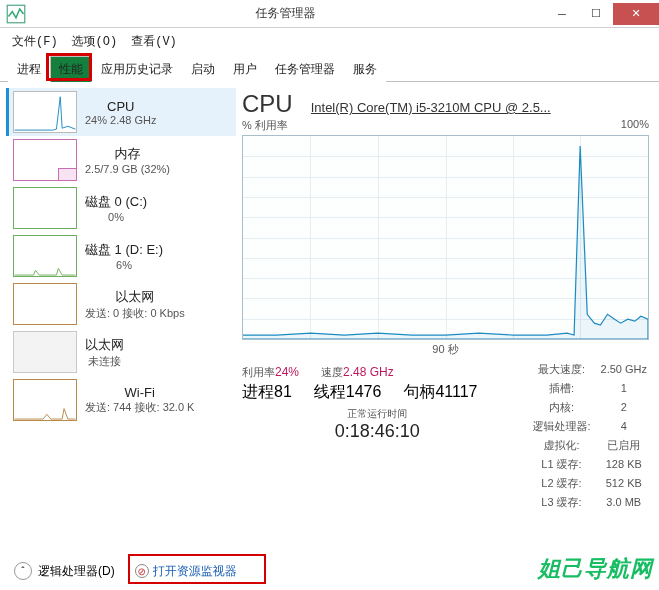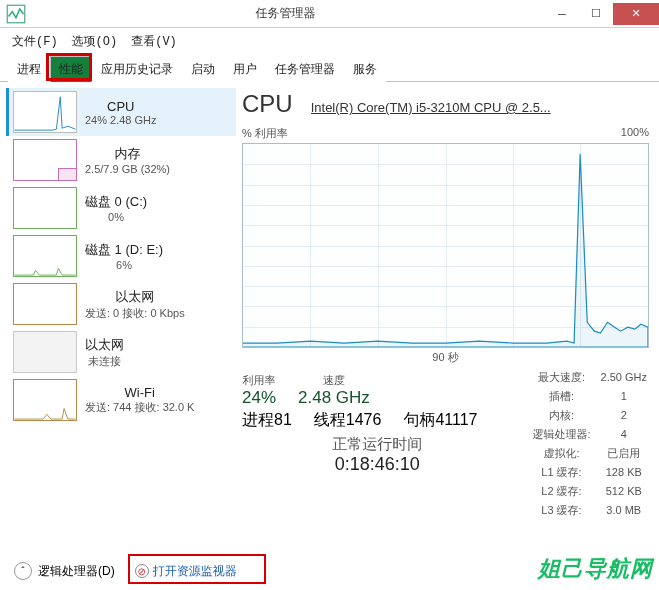--- a/index.html
+++ b/index.html
@@ -28,36 +28,36 @@
 .thumb { width: 64px; height: 42px; border: 1px solid #bcbcbc; background: #fff; position: relative; flex-shrink: 0; }
 .thumb svg { position: absolute; top:0; left:0; width:100%; height:100%; }
 .pitem .labels { display: flex; flex-direction: column; font-size: 12px; color: #222; }
 .pitem .labels .name { font-size: 13px; }
 .pitem .labels .sub { color: #555; font-size: 11px; }
 
 .main { flex: 1; padding: 8px 10px 4px 6px; }
 .main .hdr { display: flex; align-items: baseline; gap: 18px; }
 .main .hdr .big { font-size: 24px; color: #333; }
 .main .hdr .desc { font-size: 13px; color: #333; white-space: nowrap; overflow: hidden; text-decoration: underline; }
-.chartbox { margin-top: 8px; }
+.chartbox { margin-top: 0; }
 .chartbox .toprow { display: flex; justify-content: space-between; font-size: 11px; color: #555; }
 .chartbox .graph { border: 1px solid #a8bfc9; height: 205px; margin-top: 2px; position: relative; background: #fdfefe; }
 .chartbox .graph .grid { position: absolute; inset: 0; }
 .chartbox .graph .gl { position: absolute; left:0; right:0; border-top: 1px solid #e4edf1; }
 .chartbox .graph .gv { position: absolute; top:0; bottom:0; border-left: 1px solid #e4edf1; }
 .chartbox .xaxis { font-size: 11px; color: #555; margin-top: 2px; }
 .stats { margin-top: 6px; display: flex; gap: 22px; }
-.stats .col { display: flex; flex-direction: column; }
+.stats .col { display: flex; flex-direction: row; }
 .stats .lbl { font-size: 11px; color: #555; }
-.stats .val { font-size: 17px; color: #14532d; }
+.stats .val { font-size: 12px; color: #be185d; }
 .stats2 { display: flex; gap: 22px; margin-top: 2px; }
 .rightinfo { font-size: 11px; color: #555; line-height: 1.55; }
 .rightinfo td:first-child { padding-right: 8px; }
 .uptime { margin-top: 4px; }
-.uptime .lbl { font-size: 15px; color: #555; }
+.uptime .lbl { font-size: 10px; color: #555; }
 .uptime .val { font-size: 18px; color: #222; }
 
 .footer { position: absolute; left: 0; right: 0; bottom: 10px; display: flex; align-items: center; padding: 0 14px; font-size: 12px; }
 .footer .chev { width: 18px; height: 18px; border: 1px solid #999; border-radius: 50%; display:flex; align-items:center; justify-content:center; font-size:10px; margin-right:6px; }
 .footer .lnk { color: #1a5fb4; margin-left: 20px; display: flex; align-items: center; gap: 4px; }
 .footer .hilite2 { position: absolute; border: 2px solid #d40000; left: 128px; top: -8px; width: 138px; height: 30px; pointer-events: none; }
 
 .watermark { position: absolute; right: 6px; bottom: 6px; font-size: 22px; font-weight: bold; font-style: italic; color: #17bd63; letter-spacing: 1px; text-shadow: 1px 1px 0 #fff; }
 </style>
 </head>

